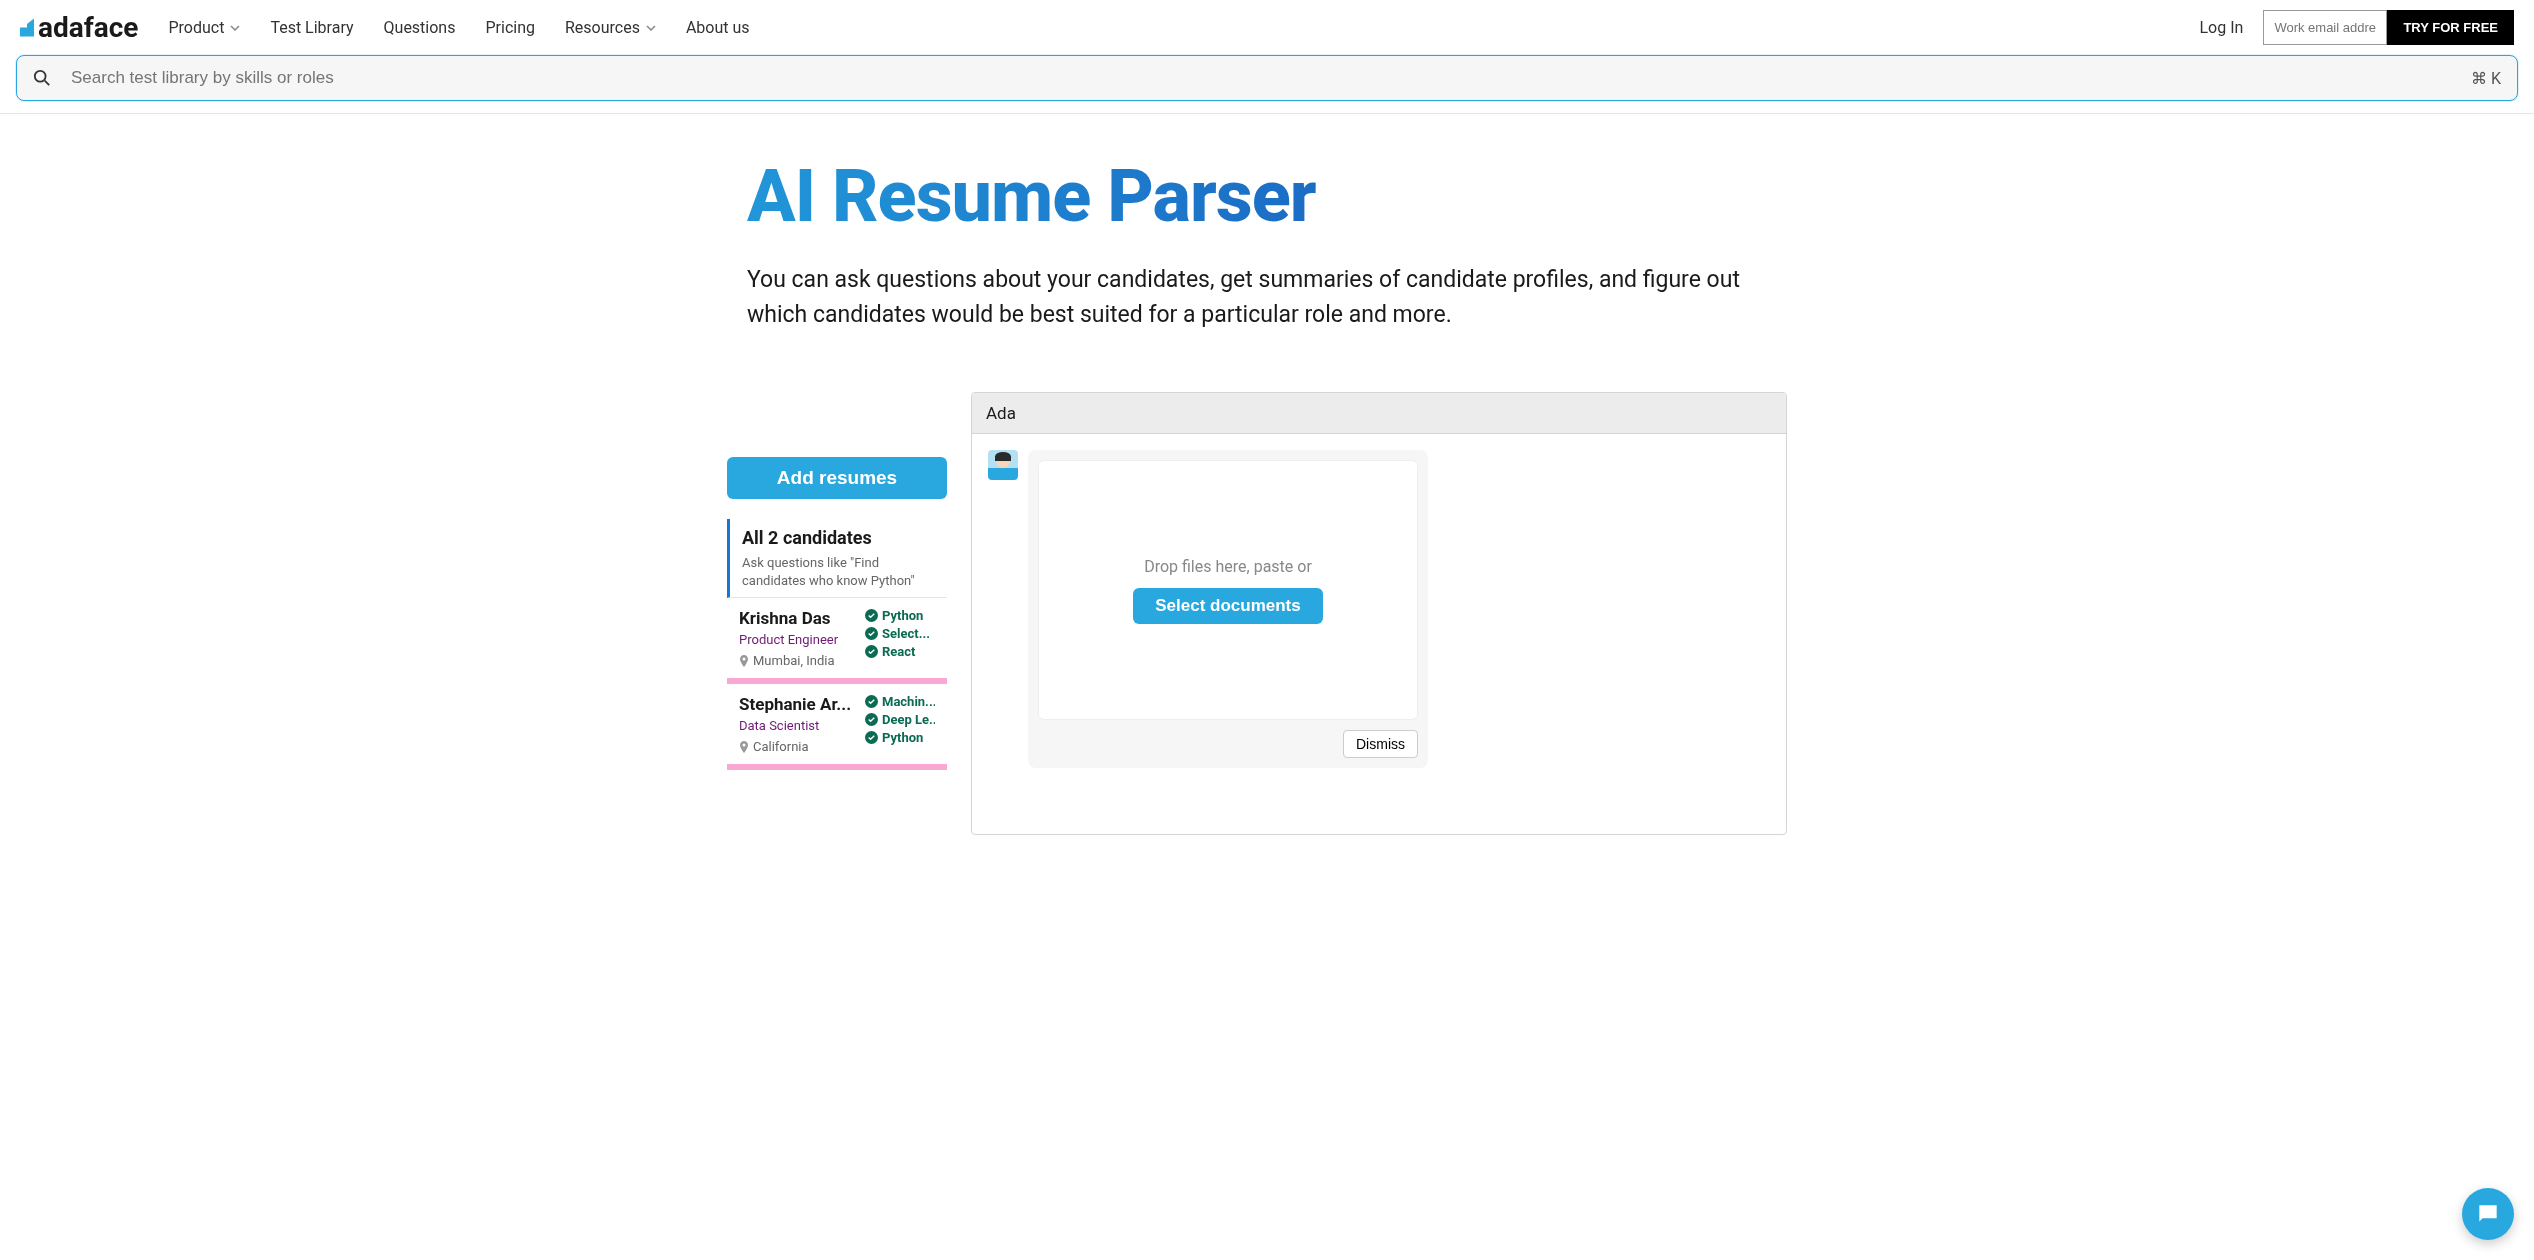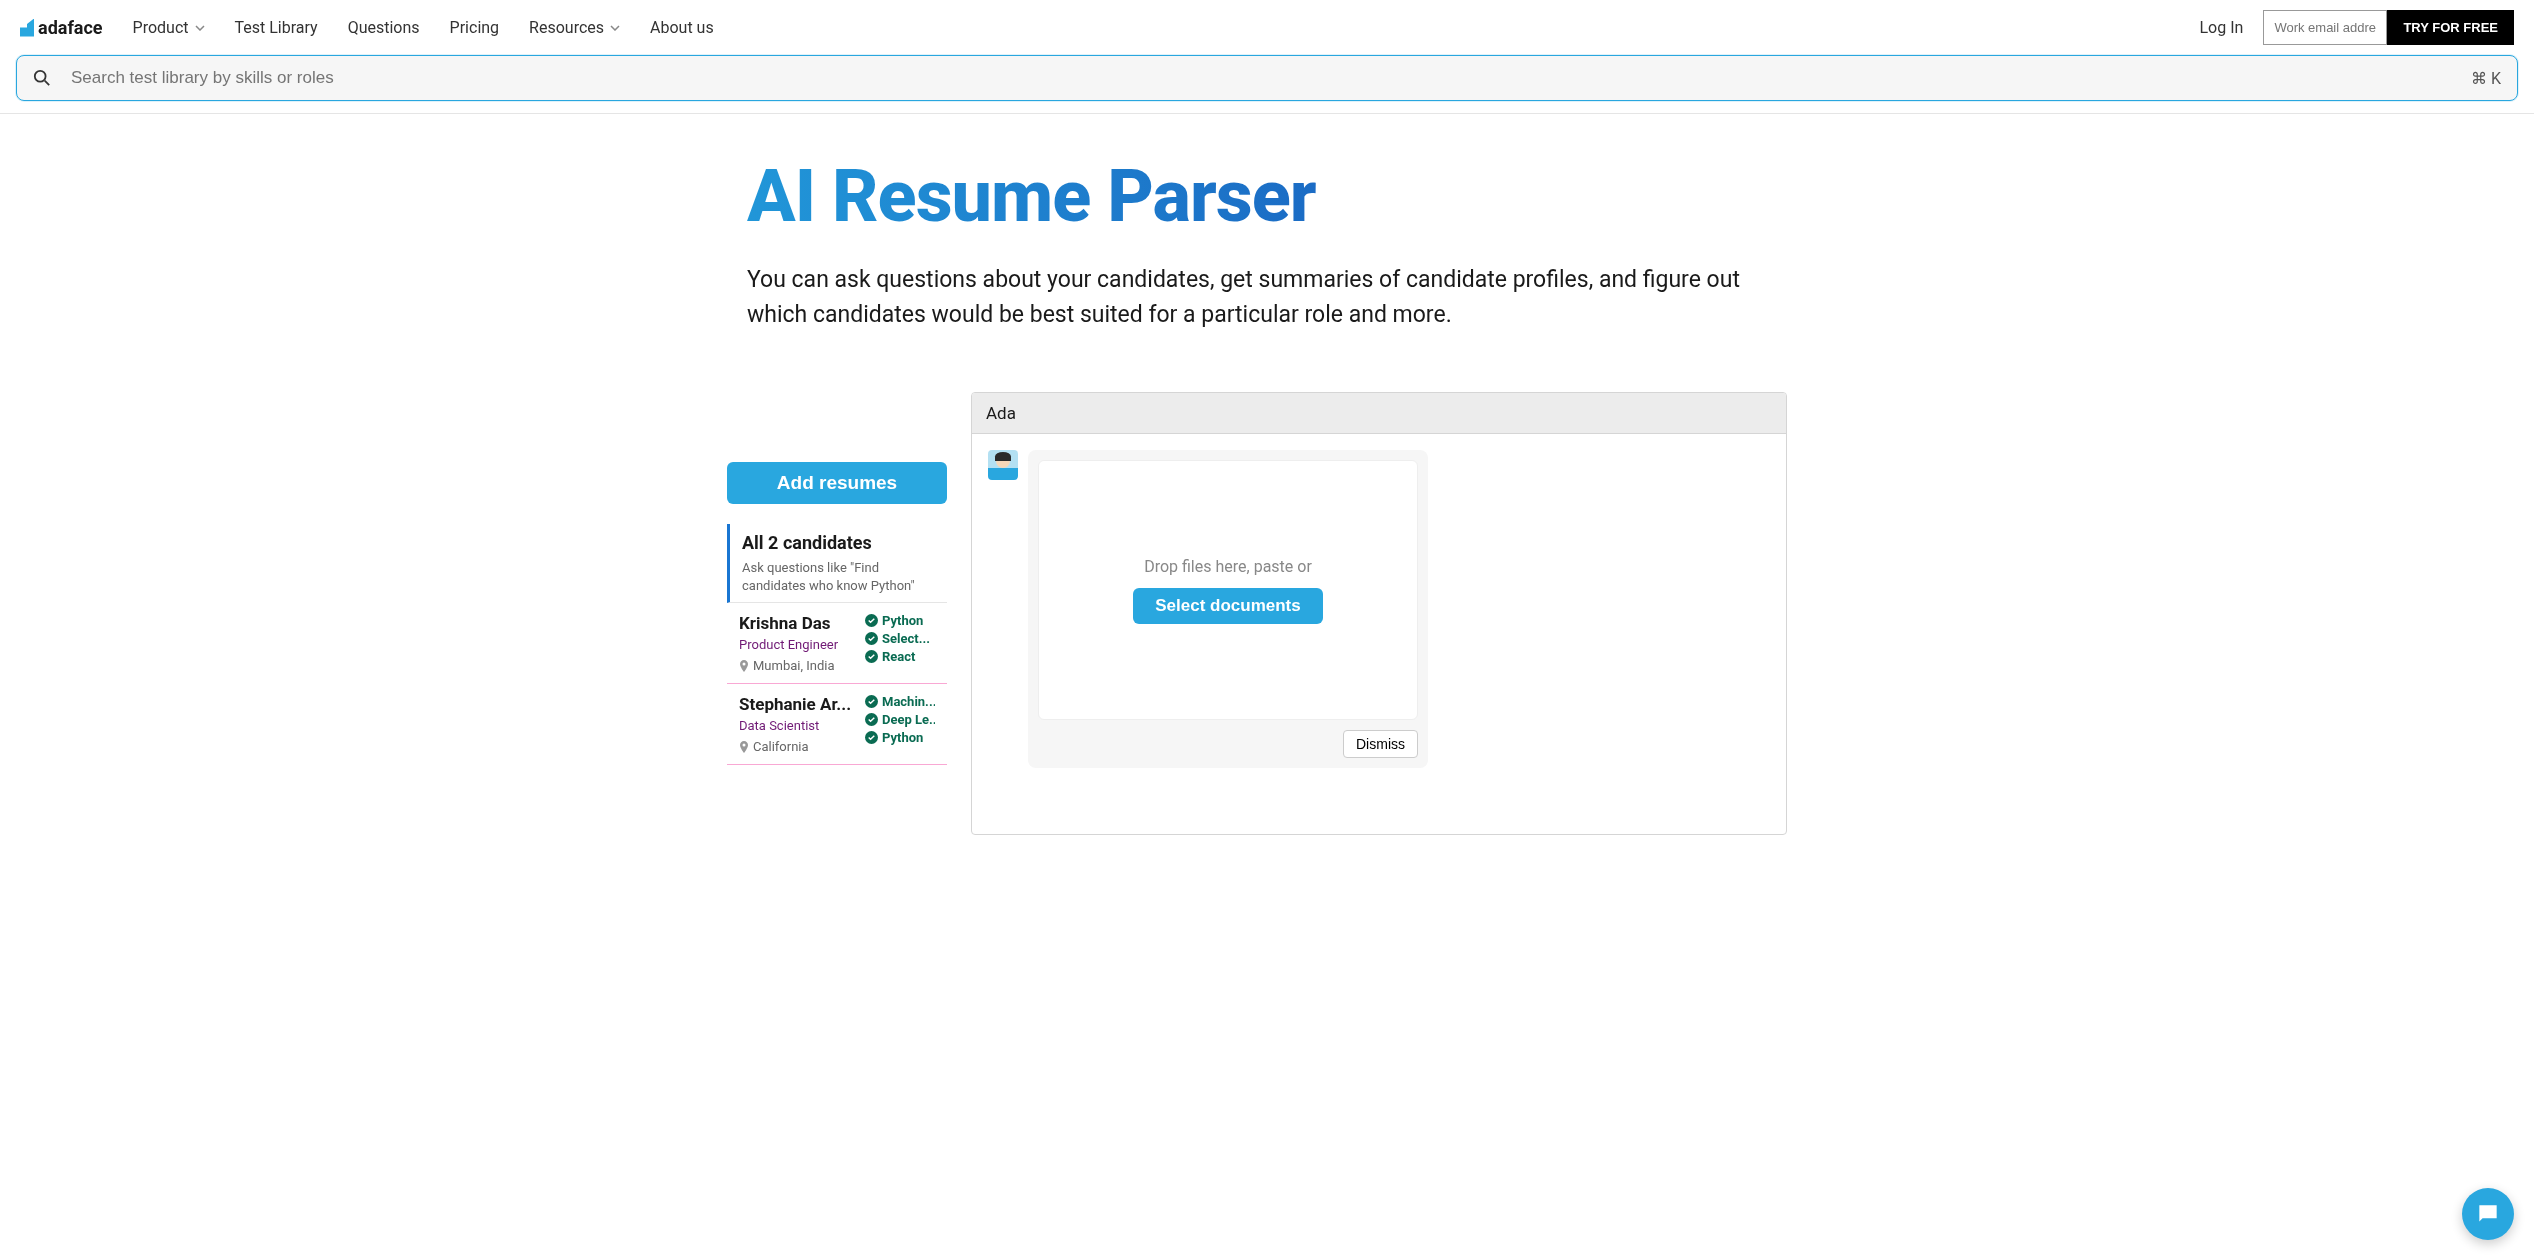--- a/index.html
+++ b/index.html
@@ -1,20 +1,20 @@
 <!DOCTYPE html>
 <html><head>
 <meta charset="utf-8">
 <style>
 * { margin: 0; padding: 0; box-sizing: border-box; }
 body { font-family: -apple-system, BlinkMacSystemFfont, "Segoe UI", Roboto, Helvetica, Arial, sans-serif; color: #1a1a1a; background: #fff; }
 
 
 .header { display: flex; align-items: center; padding: 10px 20px; gap: 30px; }
-.logo { display: flex; align-items: center; font-size: 18px; font-weight: 700; color: #1a1a1a; }
+.logo { display: flex; align-items: center; font-size: 28px; font-weight: 700; color: #1a1a1a; }
 .logo-icon { width: 14px; height: 18px; background: #29a7df; margin-right: 4px; clip-path: polygon(0 100%, 100% 100%, 100% 0, 50% 30%, 50% 50%, 0 50%); }
 .nav { display: flex; gap: 30px; align-items: center; }
 .nav-item { font-size: 16px; color: #333; cursor: pointer; display: flex; align-items: center; gap: 6px; }
 .chevron-down { width: 10px; height: 6px; display: inline-block; }
 .header-right { margin-left: auto; display: flex; align-items: center; gap: 20px; }
 .login { font-size: 16px; color: #333; cursor: pointer; }
 .email-input { border: 1px solid #999; padding: 8px 10px; font-size: 13px; width: 124px; color: #888; border-radius: 0; }
 .try-free { background: #000; color: #fff; font-weight: 700; font-size: 13px; padding: 10px 16px; border: none; cursor: pointer; }
 
 
@@ -33,21 +33,21 @@
 .workspace { display: flex; gap: 24px; align-items: center; margin-left: -20px; }
 
 
 .sidebar { width: 220px; flex-shrink: 0; }
 .add-btn { width: 100%; background: #29a7df; color: #fff; font-weight: 700; font-size: 19px; padding: 10px; border: none; border-radius: 6px; cursor: pointer; margin-bottom: 20px; }
 
 .all-card { padding: 8px 12px; border-left: 3px solid #1976d2; border-bottom: 1px solid #e5e5e5; }
 .all-title { font-size: 18px; font-weight: 700; margin-bottom: 6px; }
 .all-hint { font-size: 13px; color: #666; line-height: 1.35; }
 
-.cand { padding: 10px 12px; border-bottom: 1px solid #f9a8d4; display: flex; gap: 8px; }
+.cand { padding: 10px 12px; border-bottom: 6px solid #f9a8d4; display: flex; gap: 8px; }
 .cand-left { flex: 1; min-width: 0; }
 .cand-name { font-size: 17px; font-weight: 700; margin-bottom: 4px; white-space: nowrap; overflow: hidden; text-overflow: ellipsis; }
 .cand-role { font-size: 13px; color: #701a75; margin-bottom: 6px; }
 .cand-loc { font-size: 13px; color: #666; display: flex; align-items: center; gap: 4px; }
 .pin-icon { width: 10px; height: 12px; fill: #999; }
 .cand-skills { display: flex; flex-direction: column; gap: 3px; width: 70px; }
 .skill { display: flex; align-items: center; gap: 4px; font-size: 13px; font-weight: 700; color: #0a6b52; white-space: nowrap; overflow: hidden; text-overflow: ellipsis; }
 .check-icon { width: 13px; height: 13px; flex-shrink: 0; }
 
 

